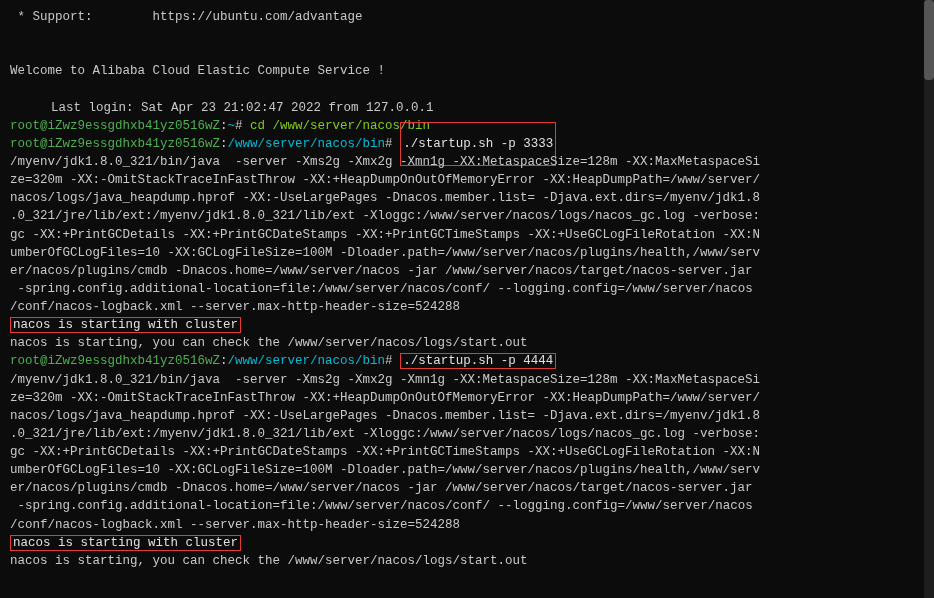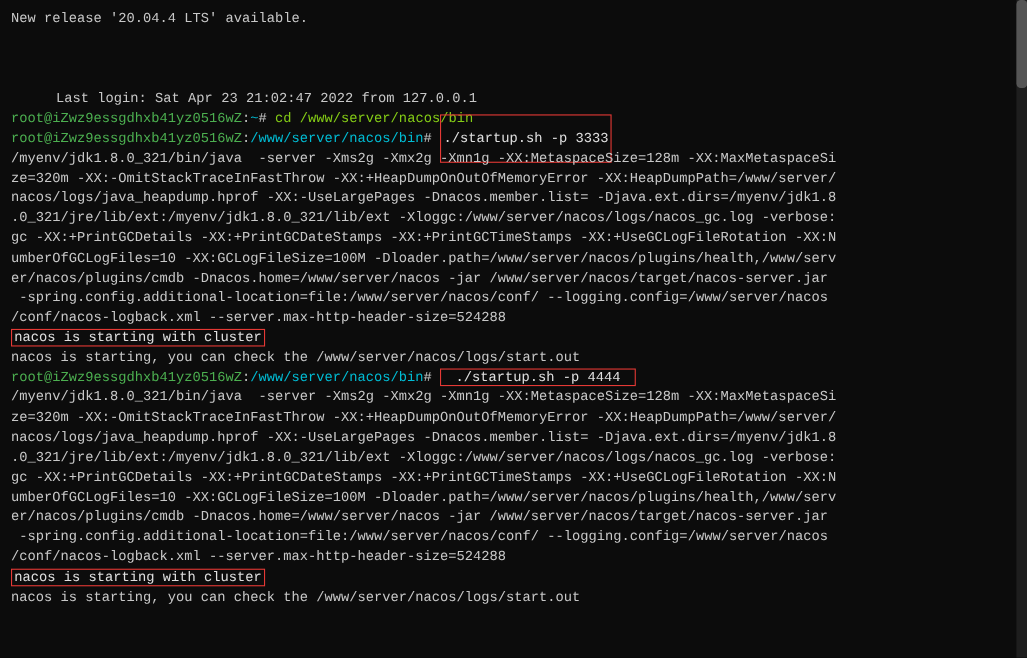--- a/index.html
+++ b/index.html
@@ -41,39 +41,40 @@
       height: 80px;
       background: #555;
       border-radius: 4px;
     }
   </style>
 </head>
 <body>
 
 <div class="terminal">
   <div id="terminal-content">
-      <div class="line" style="color: rgb(200, 200, 200);">New release '20.04.4 LTS' available.</div>
+      <div class="line" style="color: rgb(200, 200, 200);"> * Support:        https://ubuntu.com/advantage</div>
       <div class="line">&nbsp;</div>
       <div class="line">&nbsp;</div>
+      <div class="line" style="color: rgb(200, 200, 200);">Welcome to Alibaba Cloud Elastic Compute Service !</div>
       <div class="line">&nbsp;</div>
       <div class="line" style="color: rgb(200, 200, 200); margin-left: 41px;">Last login: Sat Apr 23 21:02:47 2022 from 127.0.0.1</div>
       <div class="line"><span style="color:#4caf50">root@iZwz9essgdhxb41yz0516wZ</span><span style="color:#c8c8c8">:</span><span style="color:#00bcd4">~</span><span style="color:#c8c8c8">#</span><span style="color:#84cc16"> cd /www/server/nacos/bin</span></div>
       <div class="line"><span style="color:#4caf50">root@iZwz9essgdhxb41yz0516wZ</span><span style="color:#c8c8c8">:</span><span style="color:#00bcd4">/www/server/nacos/bin</span><span style="color:#c8c8c8">#</span><span style="color:#e0e0e0"> </span><span style="border: 1.5px solid #e53935; padding: 14px 2px; color:#e0e0e0">./startup.sh -p 3333</span></div>
       <div class="line" style="color: rgb(200, 200, 200);">/myenv/jdk1.8.0_321/bin/java  -server -Xms2g -Xmx2g -Xmn1g -XX:MetaspaceSize=128m -XX:MaxMetaspaceSi</div>
       <div class="line" style="color: rgb(200, 200, 200);">ze=320m -XX:-OmitStackTraceInFastThrow -XX:+HeapDumpOnOutOfMemoryError -XX:HeapDumpPath=/www/server/</div>
       <div class="line" style="color: rgb(200, 200, 200);">nacos/logs/java_heapdump.hprof -XX:-UseLargePages -Dnacos.member.list= -Djava.ext.dirs=/myenv/jdk1.8</div>
       <div class="line" style="color: rgb(200, 200, 200);">.0_321/jre/lib/ext:/myenv/jdk1.8.0_321/lib/ext -Xloggc:/www/server/nacos/logs/nacos_gc.log -verbose:</div>
       <div class="line" style="color: rgb(200, 200, 200);">gc -XX:+PrintGCDetails -XX:+PrintGCDateStamps -XX:+PrintGCTimeStamps -XX:+UseGCLogFileRotation -XX:N</div>
       <div class="line" style="color: rgb(200, 200, 200);">umberOfGCLogFiles=10 -XX:GCLogFileSize=100M -Dloader.path=/www/server/nacos/plugins/health,/www/serv</div>
       <div class="line" style="color: rgb(200, 200, 200);">er/nacos/plugins/cmdb -Dnacos.home=/www/server/nacos -jar /www/server/nacos/target/nacos-server.jar</div>
       <div class="line" style="color: rgb(200, 200, 200);"> -spring.config.additional-location=file:/www/server/nacos/conf/ --logging.config=/www/server/nacos</div>
       <div class="line" style="color: rgb(200, 200, 200);">/conf/nacos-logback.xml --server.max-http-header-size=524288</div>
       <div class="line"><span style="border: 1.5px solid #e53935; padding: 0 2px; color:#e0e0e0">nacos is starting with cluster</span></div>
       <div class="line" style="color: rgb(200, 200, 200);">nacos is starting, you can check the /www/server/nacos/logs/start.out</div>
-      <div class="line"><span style="color:#4caf50">root@iZwz9essgdhxb41yz0516wZ</span><span style="color:#c8c8c8">:</span><span style="color:#00bcd4">/www/server/nacos/bin</span><span style="color:#c8c8c8">#</span><span style="color:#e0e0e0"> </span><span style="border: 1.5px solid #e53935; padding: 0 13px; color:#e0e0e0">./startup.sh -p 4444</span></div>
+      <div class="line"><span style="color:#4caf50">root@iZwz9essgdhxb41yz0516wZ</span><span style="color:#c8c8c8">:</span><span style="color:#00bcd4">/www/server/nacos/bin</span><span style="color:#c8c8c8">#</span><span style="color:#e0e0e0"> </span><span style="border: 1.5px solid #e53935; padding: 0 2px; color:#e0e0e0">./startup.sh -p 4444</span></div>
       <div class="line" style="color: rgb(200, 200, 200);">/myenv/jdk1.8.0_321/bin/java  -server -Xms2g -Xmx2g -Xmn1g -XX:MetaspaceSize=128m -XX:MaxMetaspaceSi</div>
       <div class="line" style="color: rgb(200, 200, 200);">ze=320m -XX:-OmitStackTraceInFastThrow -XX:+HeapDumpOnOutOfMemoryError -XX:HeapDumpPath=/www/server/</div>
       <div class="line" style="color: rgb(200, 200, 200);">nacos/logs/java_heapdump.hprof -XX:-UseLargePages -Dnacos.member.list= -Djava.ext.dirs=/myenv/jdk1.8</div>
       <div class="line" style="color: rgb(200, 200, 200);">.0_321/jre/lib/ext:/myenv/jdk1.8.0_321/lib/ext -Xloggc:/www/server/nacos/logs/nacos_gc.log -verbose:</div>
       <div class="line" style="color: rgb(200, 200, 200);">gc -XX:+PrintGCDetails -XX:+PrintGCDateStamps -XX:+PrintGCTimeStamps -XX:+UseGCLogFileRotation -XX:N</div>
       <div class="line" style="color: rgb(200, 200, 200);">umberOfGCLogFiles=10 -XX:GCLogFileSize=100M -Dloader.path=/www/server/nacos/plugins/health,/www/serv</div>
       <div class="line" style="color: rgb(200, 200, 200);">er/nacos/plugins/cmdb -Dnacos.home=/www/server/nacos -jar /www/server/nacos/target/nacos-server.jar</div>
       <div class="line" style="color: rgb(200, 200, 200);"> -spring.config.additional-location=file:/www/server/nacos/conf/ --logging.config=/www/server/nacos</div>
       <div class="line" style="color: rgb(200, 200, 200);">/conf/nacos-logback.xml --server.max-http-header-size=524288</div>
       <div class="line"><span style="border: 1.5px solid #e53935; padding: 0 2px; color:#e0e0e0">nacos is starting with cluster</span></div>

